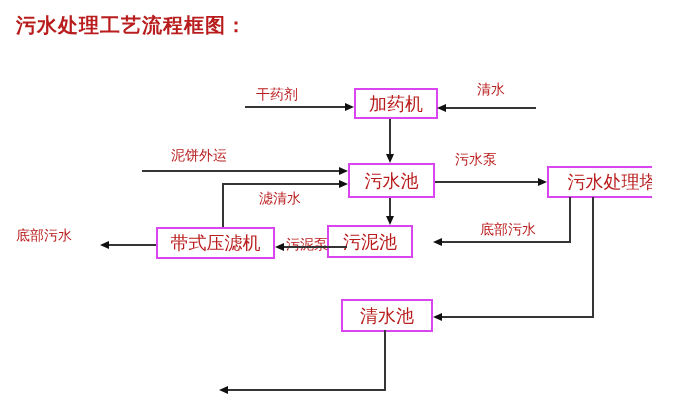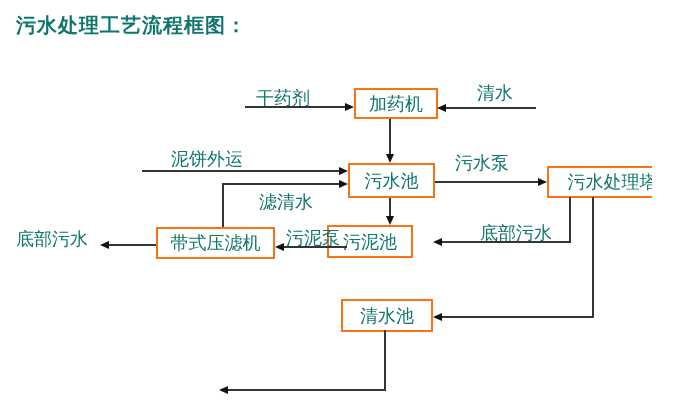--- a/index.html
+++ b/index.html
@@ -1,29 +1,29 @@
 <!DOCTYPE html>
 <html><head>
 <meta charset="utf-8">
 <style>
   html,body{margin:0;padding:0;background:#fff;}
   .canvas{
     position:relative;width:652px;height:420px;background:#ffffff;
-    font-family:"Liberation Sans", sans-serif;color:#0f766e;overflow:hidden;
+    font-family:"Liberation Sans", sans-serif;color:#b91c1c;overflow:hidden;
   }
   .title{
     position:absolute;left:16px;top:12px;font-size:20px;font-weight:bold;
     letter-spacing:1px;white-space:nowrap;
   }
   .box{
-    position:absolute;border:2px solid #f97316;background:#fff;
+    position:absolute;border:2px solid #d946ef;background:#fff;
     display:flex;align-items:center;justify-content:center;
     font-size:18px;box-sizing:border-box;white-space:nowrap;
   }
-  .lbl{position:absolute;font-size:18px;white-space:nowrap;}
+  .lbl{position:absolute;font-size:14px;white-space:nowrap;}
   .hl{position:absolute;height:2px;background:#353535;}
   .vl{position:absolute;width:2px;background:#353535;}
   .ar{position:absolute;width:0;height:0;border-top:4px solid transparent;border-bottom:4px solid transparent;border-left:9px solid #111;}
   .al{position:absolute;width:0;height:0;border-top:4px solid transparent;border-bottom:4px solid transparent;border-right:9px solid #111;}
   .ad{position:absolute;width:0;height:0;border-left:4px solid transparent;border-right:4px solid transparent;border-top:9px solid #111;}
 </style>
 </head>
 <body>
 
 <div class="canvas">
@@ -47,21 +47,21 @@
   </div>
   <div class="box" style="left:341px;top:299px;width:92px;height:33px">
     <span>清水池</span>
   </div>
 
   <div class="lbl" style="left:256px;top:86px">干药剂</div>
   <div class="lbl" style="left:477px;top:81px">清水</div>
   <div class="lbl" style="left:171px;top:147px">泥饼外运</div>
   <div class="lbl" style="left:455px;top:151px">污水泵</div>
   <div class="lbl" style="left:259px;top:190px">滤清水</div>
-  <div class="lbl" style="left:286px;top:226px">污泥泵</div>
+  <div class="lbl" style="left:286px;top:236px">污泥泵</div>
   <div class="lbl" style="left:480px;top:221px">底部污水</div>
   <div class="lbl" style="left:16px;top:227px">底部污水</div>
 
   <div class="hl" style="left:245px;top:106px;width:100px"></div>
   <div class="hl" style="left:446px;top:107px;width:90px"></div>
   <div class="vl" style="left:389px;top:119px;height:36px"></div>
   <div class="hl" style="left:142px;top:170px;width:197px"></div>
   <div class="vl" style="left:222px;top:183px;height:44px"></div>
   <div class="hl" style="left:222px;top:183px;width:117px"></div>
   <div class="hl" style="left:435px;top:181px;width:103px"></div>

